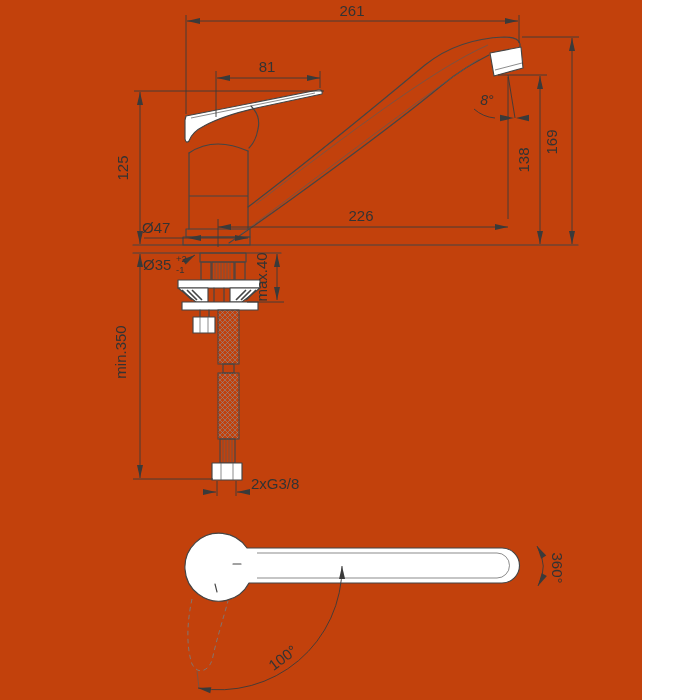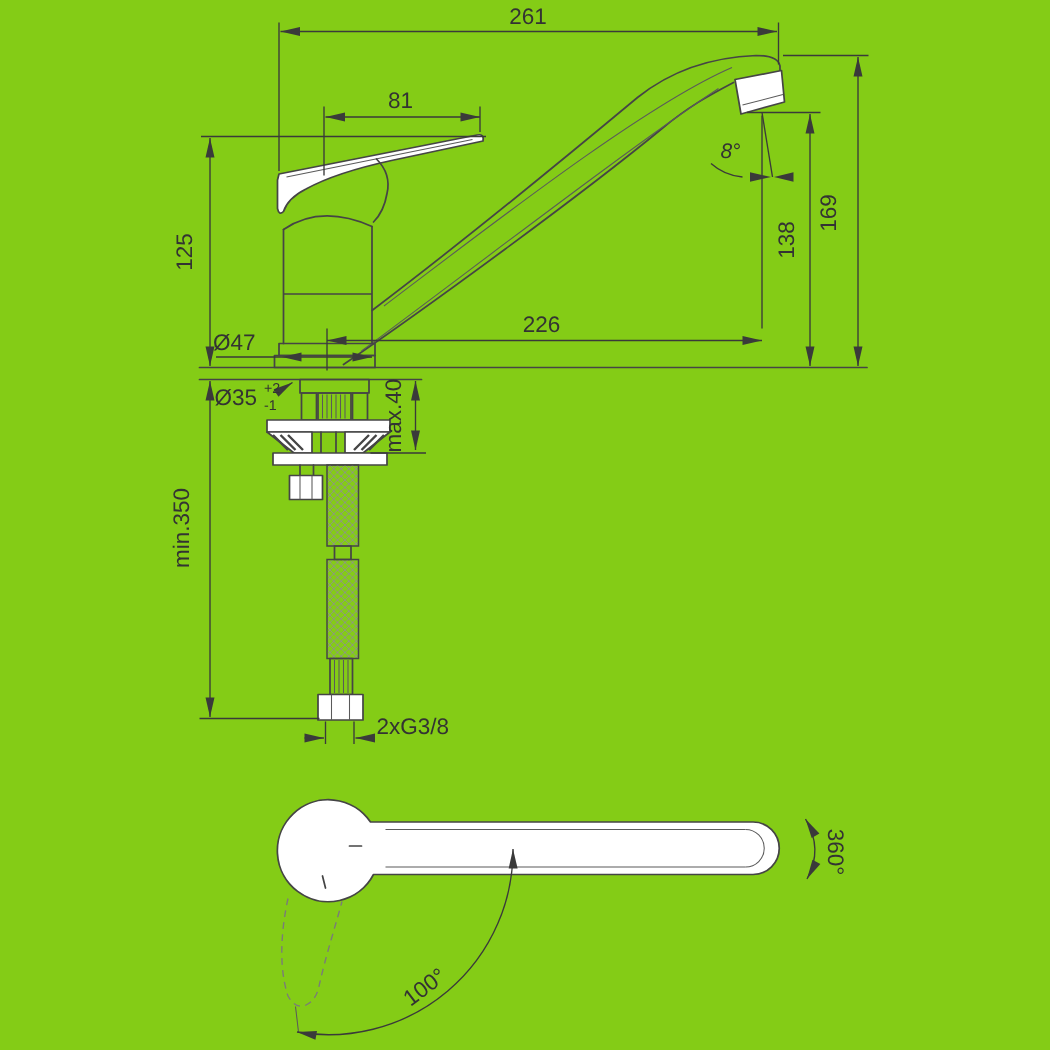--- a/index.html
+++ b/index.html
@@ -1,16 +1,16 @@
 <!DOCTYPE html>
 <html><head>
 <meta charset="utf-8">
 <style>
   html,body{margin:0;padding:0;background:#ffffff;}
-  .stage{position:relative;width:700px;height:700px;background:#84cc16;overflow:hidden;}
+  .stage{position:relative;width:642px;height:700px;background:#c2410c;overflow:hidden;}
   svg{display:block;}
   .obj{stroke:#454545;stroke-width:1.15;fill:none;stroke-linecap:round;stroke-linejoin:round;}
   .objf{stroke:#454545;stroke-width:1.15;fill:#ffffff;stroke-linejoin:round;}
   .thin{stroke:#5a5a5a;stroke-width:0.7;fill:none;}
   .dim{stroke:#3a3a3a;stroke-width:0.9;fill:none;}
   .dashed{stroke:#7a7a7a;stroke-width:0.9;fill:none;stroke-dasharray:4.5 3.5;}
   .hatch{stroke:#454545;stroke-width:1.6;fill:none;}
   .arrfill{fill:#3a3a3a;stroke:none;}
   text{font-family:"Liberation Sans","DejaVu Sans",sans-serif;font-size:15px;fill:#333333;}
   text.small{font-size:9.5px;}

